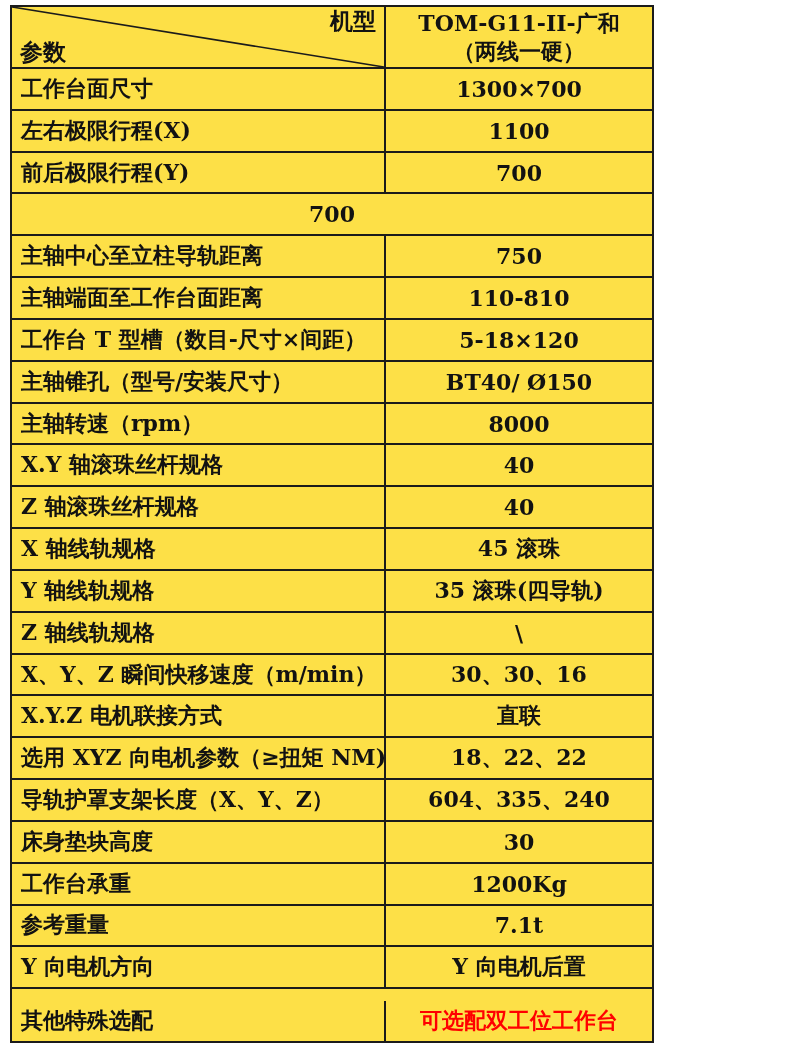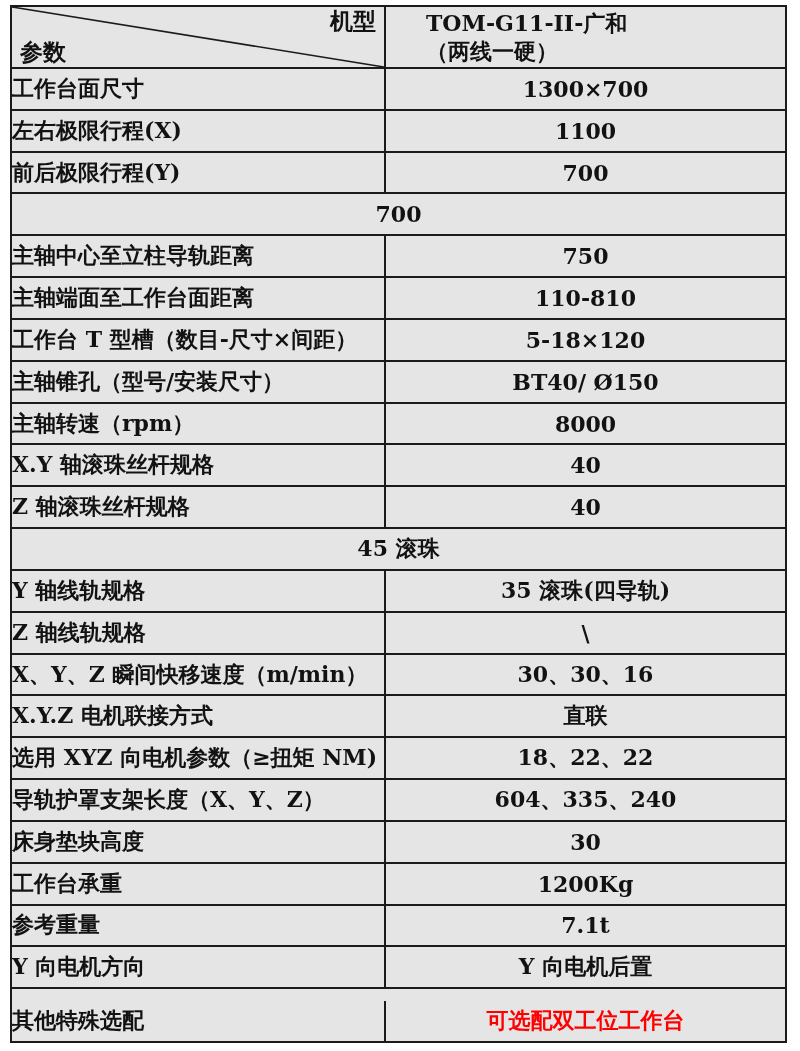--- a/index.html
+++ b/index.html
@@ -9,27 +9,27 @@
     width: 800px;
     height: 1051px;
     font-family: "DejaVu Serif", "Liberation Serif", serif;
     font-weight: bold;
     color: #121212;
   }
   .spec-table {
     position: absolute;
     left: 10px;
     top: 5px;
-    width: 777px;
+    width: 644px;
     height: 1038px;
     border: 2px solid #1b1b1b;
     box-sizing: border-box;
     display: flex;
     flex-direction: column;
-    background: #e5e5e5;
+    background: #fde047;
   }
   .header-row {
     height: 60px;
     flex: 0 0 60px;
     display: flex;
     border-bottom: 2px solid #1b1b1b;
   }
   .corner-cell {
     width: 374px;
     flex: 0 0 374px;
@@ -54,40 +54,40 @@
     position: absolute;
     bottom: 2px;
     left: 8px;
     font-size: 23px;
     line-height: 26px;
   }
   .model-cell {
     flex: 1;
     display: flex;
     flex-direction: column;
-    align-items: flex-start;
+    align-items: center;
     justify-content: center;
     font-size: 22px;
     line-height: 28px;
     text-align: center;
-    padding-left: 40px;
   }
   .row {
     flex: 1;
     display: flex;
     border-bottom: 2px solid #1b1b1b;
     min-height: 0;
   }
   .row:last-child { border-bottom: none; margin-top: 12px; }
   .cell-label {
     width: 374px;
     flex: 0 0 374px;
     border-right: 2px solid #1b1b1b;
     display: flex;
     align-items: center;
+    padding-left: 9px;
     box-sizing: border-box;
     font-size: 22px;
     white-space: nowrap;
     overflow: hidden;
   }
   .cell-value {
     flex: 1;
     display: flex;
     align-items: center;
     justify-content: center;
@@ -152,20 +152,21 @@
   </div>
   <div class="row">
     <div class="cell-label">X.Y 轴滚珠丝杆规格</div>
     <div class="cell-value">40</div>
   </div>
   <div class="row">
     <div class="cell-label">Z 轴滚珠丝杆规格</div>
     <div class="cell-value">40</div>
   </div>
   <div class="row">
+    <div class="cell-label">X 轴线轨规格</div>
     <div class="cell-value">45 滚珠</div>
   </div>
   <div class="row">
     <div class="cell-label">Y 轴线轨规格</div>
     <div class="cell-value">35 滚珠(四导轨)</div>
   </div>
   <div class="row">
     <div class="cell-label">Z 轴线轨规格</div>
     <div class="cell-value">\</div>
   </div>

